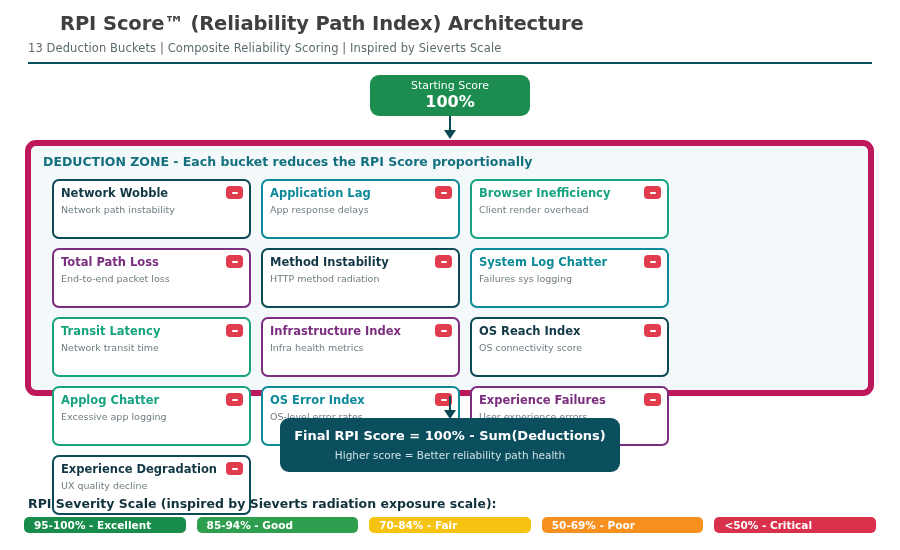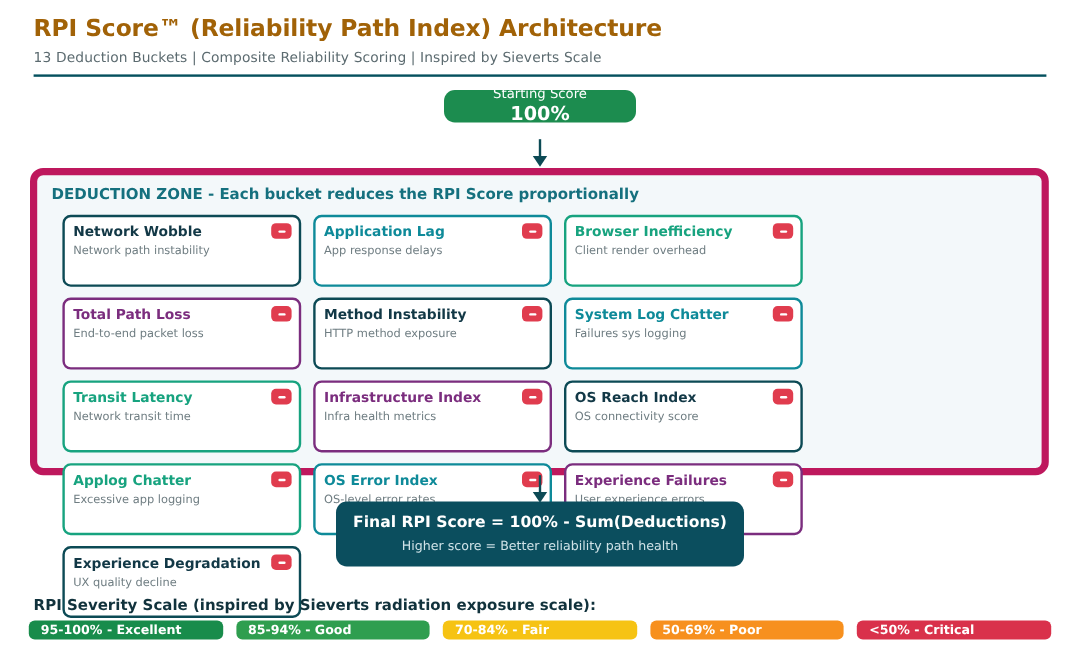--- a/index.html
+++ b/index.html
@@ -18,44 +18,45 @@
   
   .header {
     position: absolute;
     left: 28px;
     top: 12px;
     width: 844px;
   }
   .page-title {
     font-size: 19.5px;
     font-weight: bold;
-    color: #a16207;
+    color: #404040;
     letter-spacing: -0.1px;
     line-height: 1.2;
+    margin-left: 32px;
   }
   .page-subtitle {
     margin-top: 6px;
     font-size: 11.5px;
     color: #5c6b70;
     letter-spacing: 0.1px;
   }
   .header-rule {
     margin-top: 7px;
     height: 2px;
     background: #04505e;
     width: 844px;
   }
 
   
   .start-badge {
     position: absolute;
     left: 370px;
     top: 75px;
     width: 160px;
-    height: 27px;
+    height: 41px;
     background: #1c8c4f;
     border-radius: 9px;
     color: #ffffff;
     display: flex;
     flex-direction: column;
     align-items: center;
     justify-content: center;
   }
   .start-badge .lbl {
     font-size: 11px;
@@ -269,21 +270,21 @@
       </div>
       <div class="card purple">
         <div class="c-title">Total Path Loss</div>
         <div class="c-sub">End-to-end packet loss</div>
         <div class="minus-badge">
           <div class="bar"></div>
         </div>
       </div>
       <div class="card navy">
         <div class="c-title">Method Instability</div>
-        <div class="c-sub">HTTP method exposure</div>
+        <div class="c-sub">HTTP method radiation</div>
         <div class="minus-badge">
           <div class="bar"></div>
         </div>
       </div>
       <div class="card teal">
         <div class="c-title">System Log Chatter</div>
         <div class="c-sub">Failures sys logging</div>
         <div class="minus-badge">
           <div class="bar"></div>
         </div>

